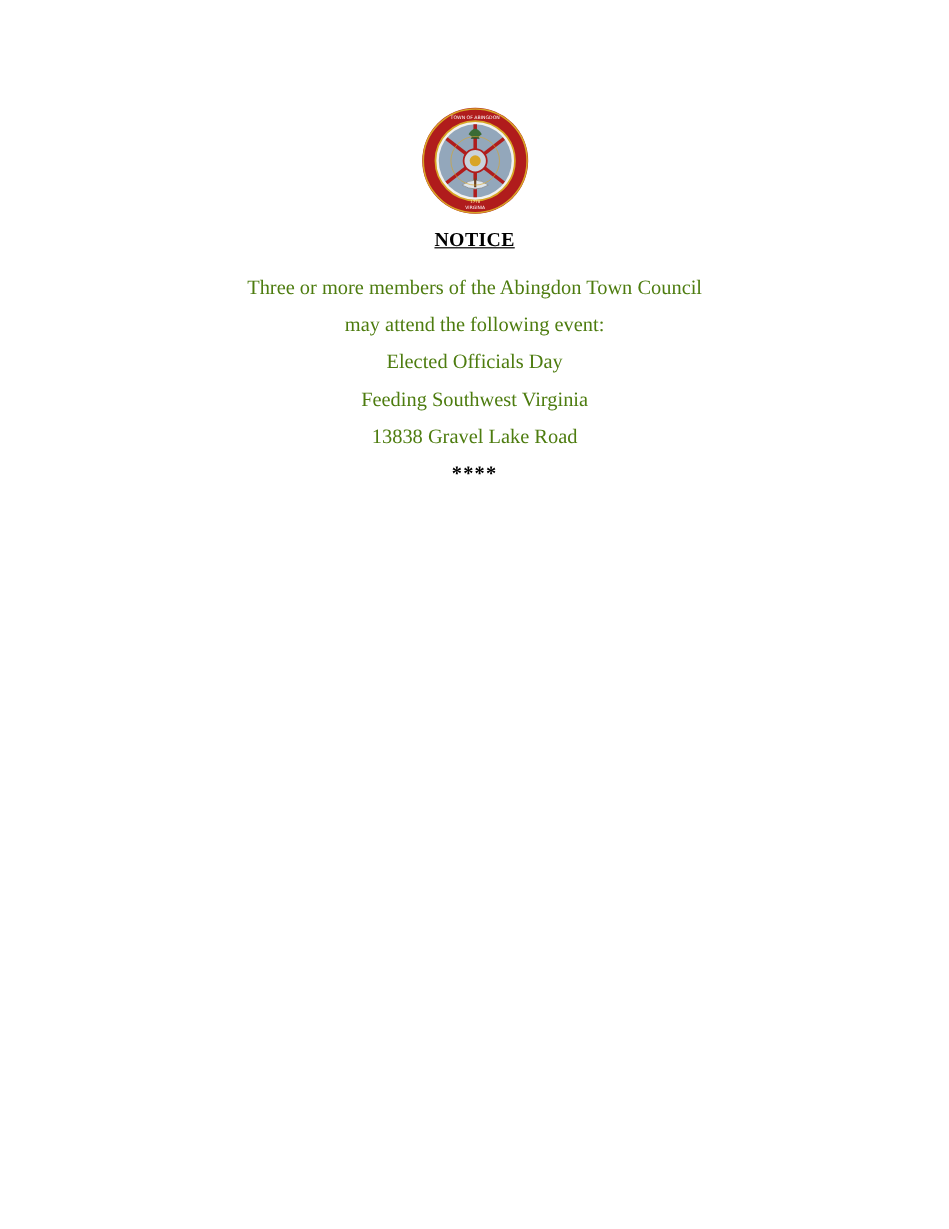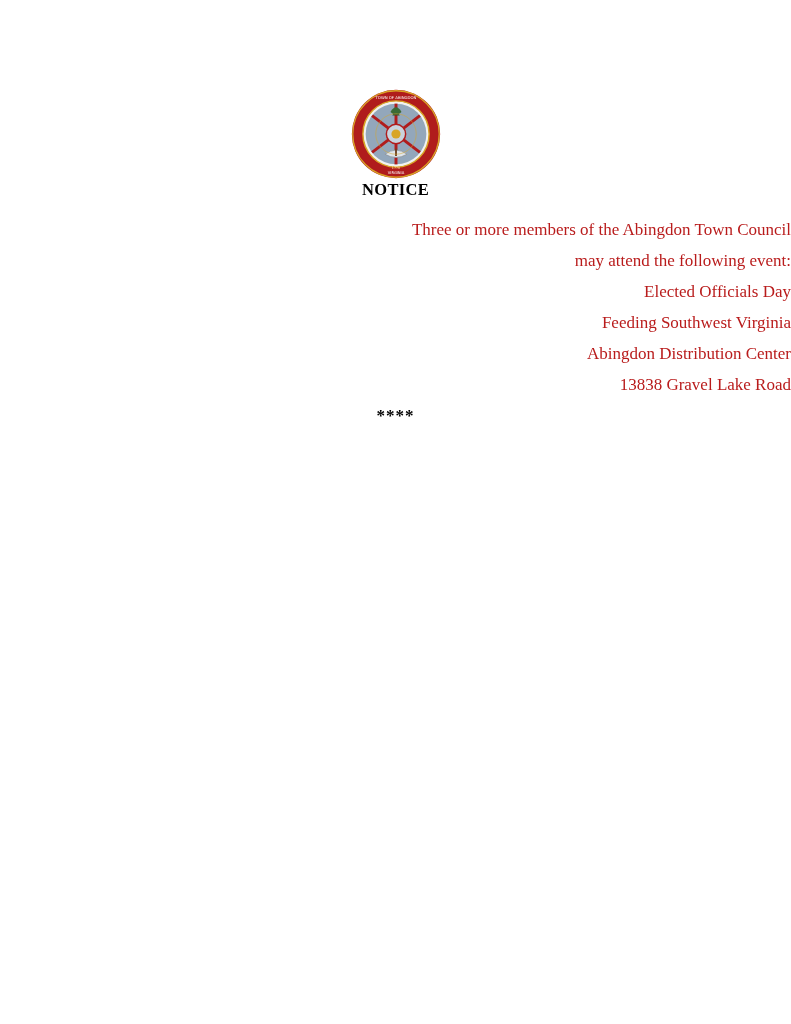--- a/index.html
+++ b/index.html
@@ -40,32 +40,34 @@
   .seal svg {
     display: block;
     width: 92px;
     height: 92px;
   }
 
   .notice-title {
     text-align: center;
     font-size: 16.5px;
     font-weight: bold;
+    text-decoration: underline;
+    margin-top: 10px;
     letter-spacing: 0.3px;
   }
 
   .body-lines {
     margin-top: 14px;
   }
 
   .doc-line {
-    text-align: right;
+    text-align: center;
     font-size: 17px;
     line-height: 31px;
-    color: #b91c1c;
+    color: #4d7c0f;
     white-space: pre;
   }
 
   .stars {
     text-align: center;
     font-size: 17px;
     line-height: 31px;
     font-weight: bold;
     letter-spacing: 1px;
   }
@@ -100,18 +102,17 @@
     </div>
   </div>
 
   <div class="notice-title">NOTICE</div>
 
   <div class="body-lines">
     <div class="doc-line">Three or more members of the Abingdon Town Council</div>
     <div class="doc-line">may attend the following event:</div>
     <div class="doc-line">Elected Officials Day</div>
     <div class="doc-line">Feeding Southwest Virginia</div>
-    <div class="doc-line">Abingdon Distribution Center</div>
     <div class="doc-line">13838 Gravel Lake Road</div>
     <div class="stars">****</div>
   </div>
 
 </div>
 
 </body></html>

